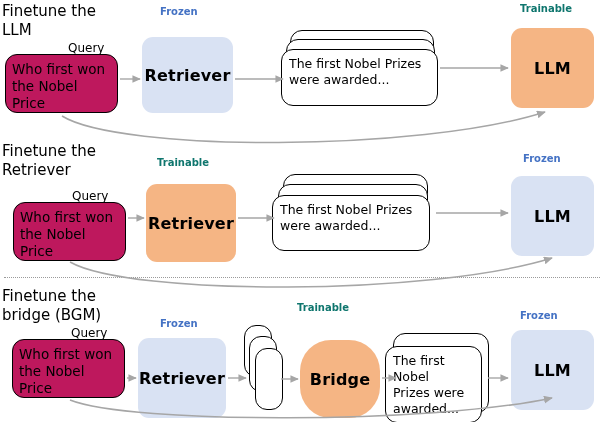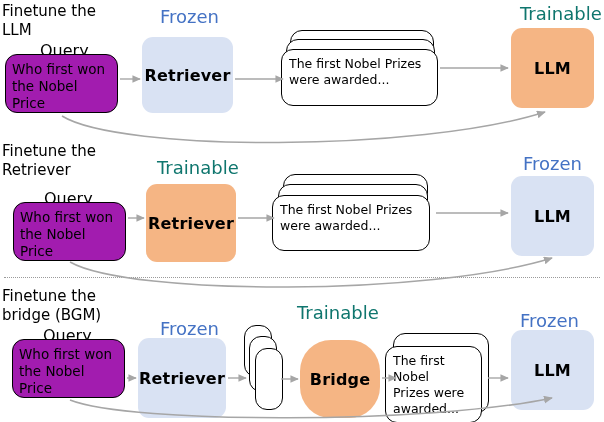--- a/index.html
+++ b/index.html
@@ -15,32 +15,32 @@
 
   
   .row-caption{
     position:absolute;left:2px;
     font-size:15px;line-height:19px;color:#000;
     width:140px;white-space:pre-line;
   }
 
   
   .state-label{
-    position:absolute;font-size:18px;font-weight:400;white-space:nowrap;
+    position:absolute;font-size:10px;font-weight:700;white-space:nowrap;
   }
   .state-frozen{color:#4472C4;}
   .state-trainable{color:#0f766e;}
 
   
   .query-label{
-    position:absolute;font-size:16px;color:#000;white-space:nowrap;
+    position:absolute;font-size:12px;color:#000;white-space:nowrap;margin-left:28px;
   }
   .query-box{
     position:absolute;box-sizing:border-box;
-    border:1.6px solid #000;border-radius:12px;background:#a21caf;
+    border:1.6px solid #000;border-radius:12px;background:#be185d;
     font-size:13.5px;line-height:17px;color:#000;
     padding:6px 5px 5px 6px;white-space:pre-line;
   }
 
   
   .block{
     position:absolute;box-sizing:border-box;border-radius:11px;
     display:flex;align-items:center;justify-content:center;
     font-size:16px;font-weight:bold;color:#000;letter-spacing:.2px;
   }

